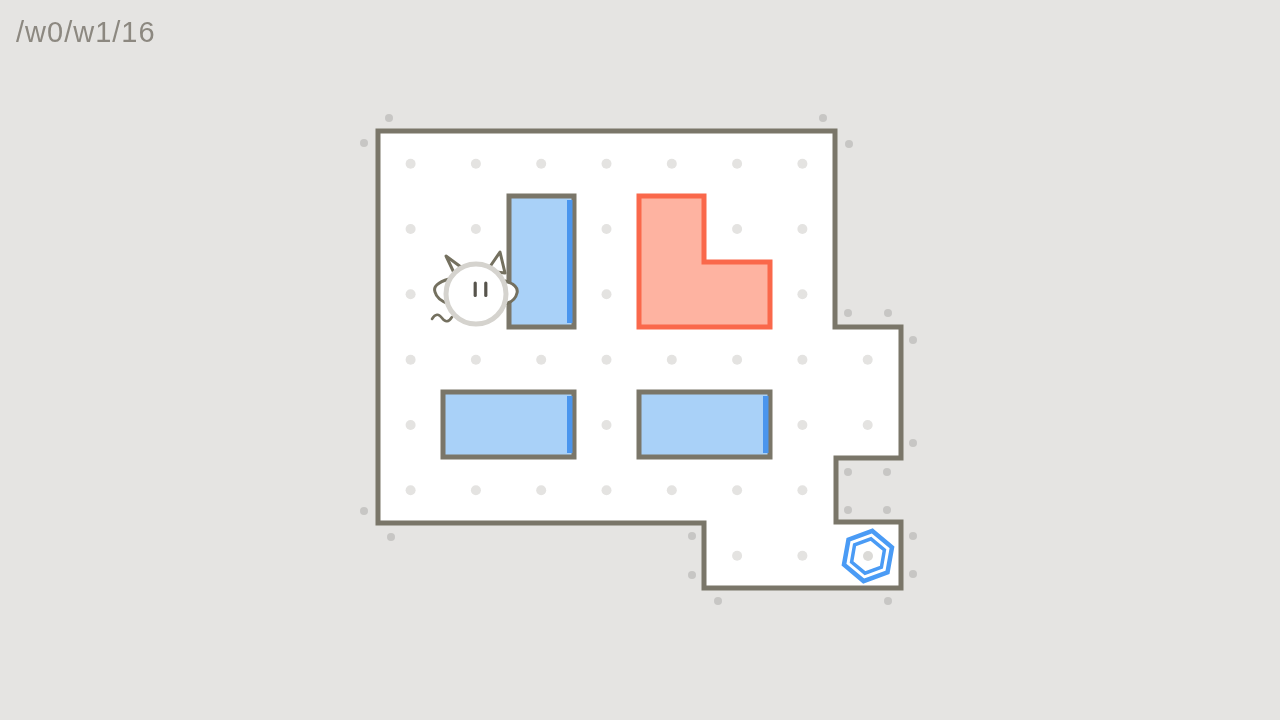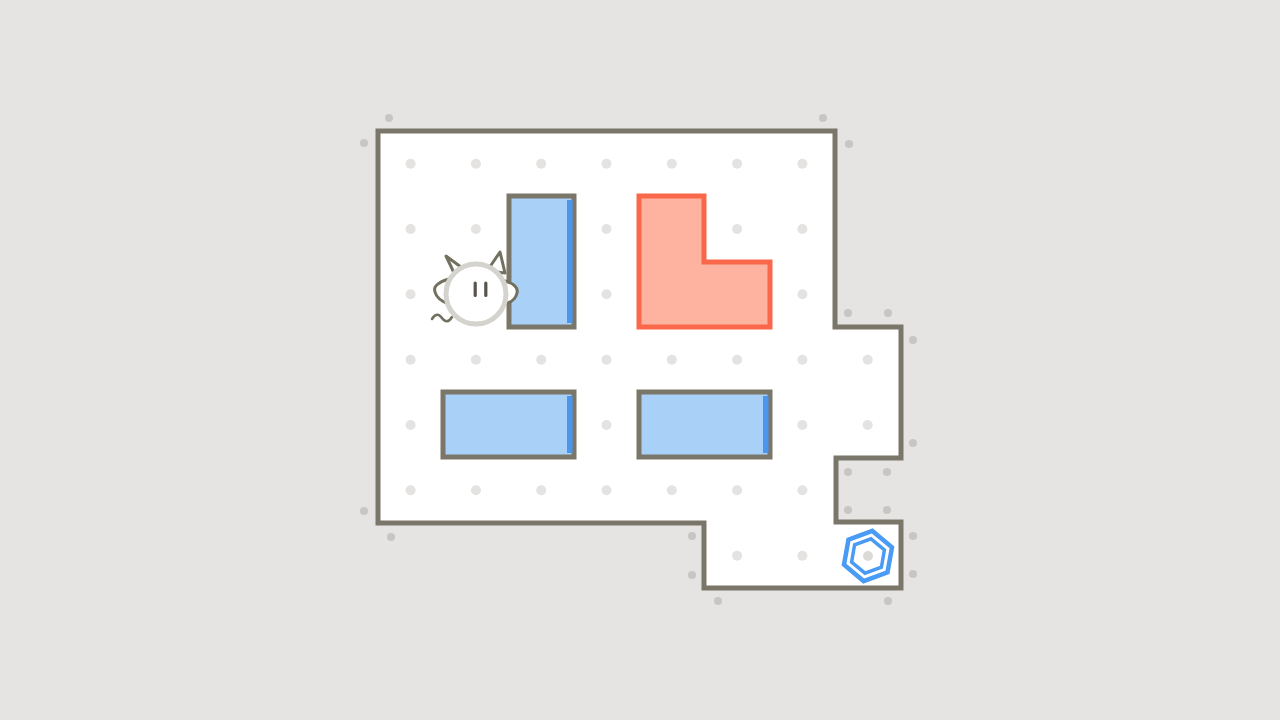--- a/index.html
+++ b/index.html
@@ -26,20 +26,21 @@
   #scene {
     position: absolute;
     left: 0;
     top: 0;
   }
 </style>
 </head>
 <body style="background: rgb(229, 228, 226);">
 
 <div class="stage">
+  <div class="level-path" style="color: rgb(140, 136, 128);">/w0/w1/16</div>
   <svg id="scene" width="1280" height="720">
       <polygon points="378,131 835,131 835,327 901,327 901,458 836,458 836,522 901,522 901,588 704,588 704,523 378,523" fill="#ffffff" stroke="#7a7669" stroke-width="5" stroke-linejoin="miter"></polygon>
       <g>
         <circle cx="410.6" cy="163.7" r="5" fill="#e4e3e1"></circle>
         <circle cx="475.9" cy="163.7" r="5" fill="#e4e3e1"></circle>
         <circle cx="541.2" cy="163.7" r="5" fill="#e4e3e1"></circle>
         <circle cx="606.5" cy="163.7" r="5" fill="#e4e3e1"></circle>
         <circle cx="671.8" cy="163.7" r="5" fill="#e4e3e1"></circle>
         <circle cx="737.1" cy="163.7" r="5" fill="#e4e3e1"></circle>
         <circle cx="802.4" cy="163.7" r="5" fill="#e4e3e1"></circle>

